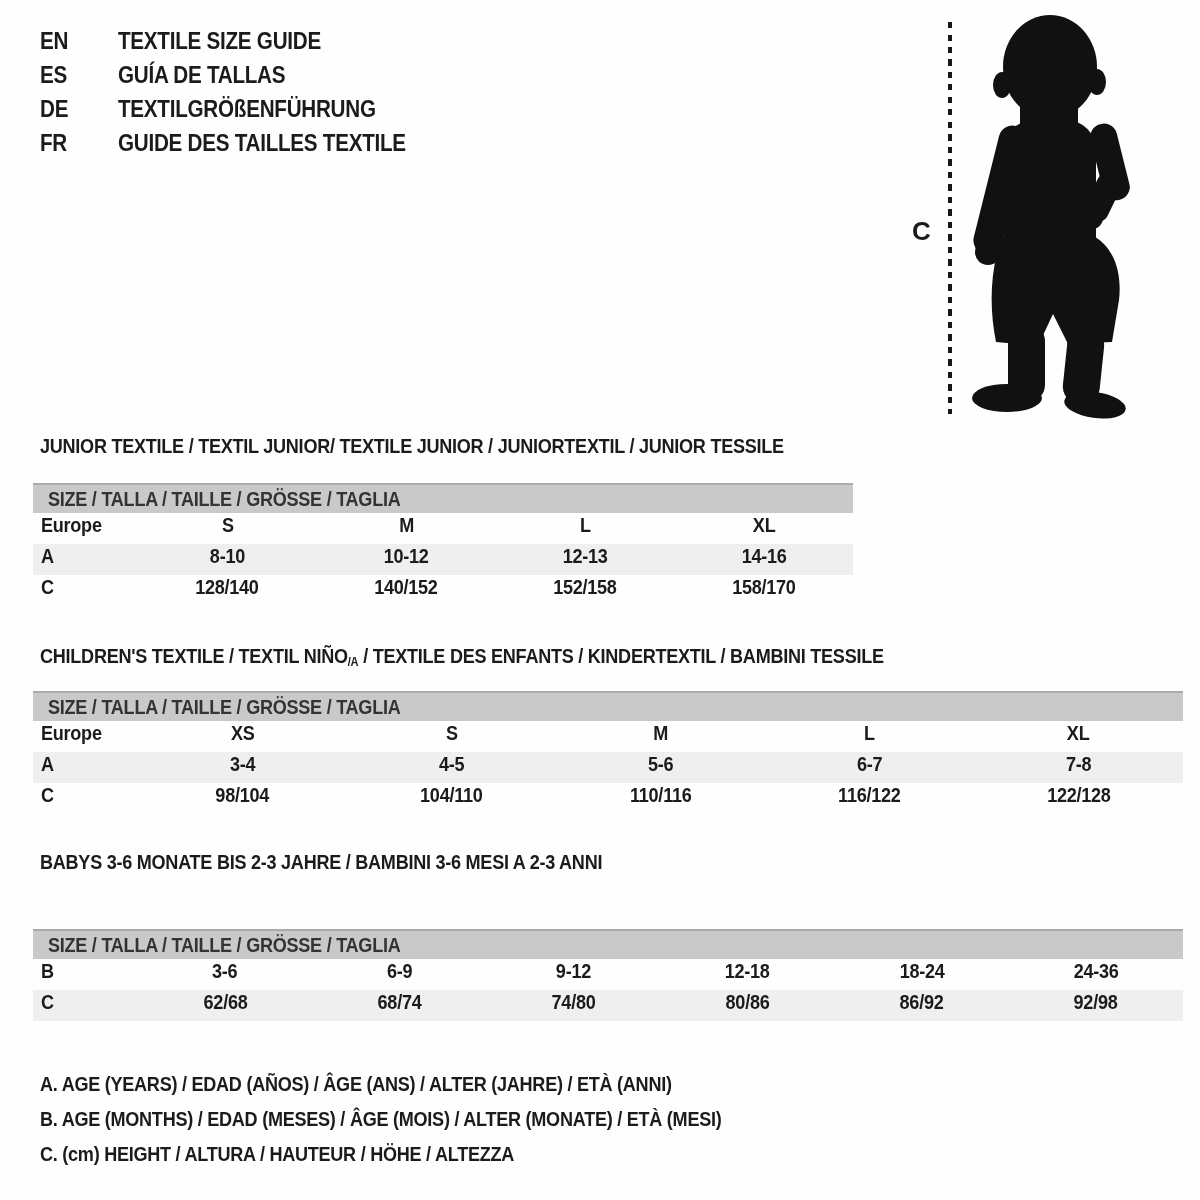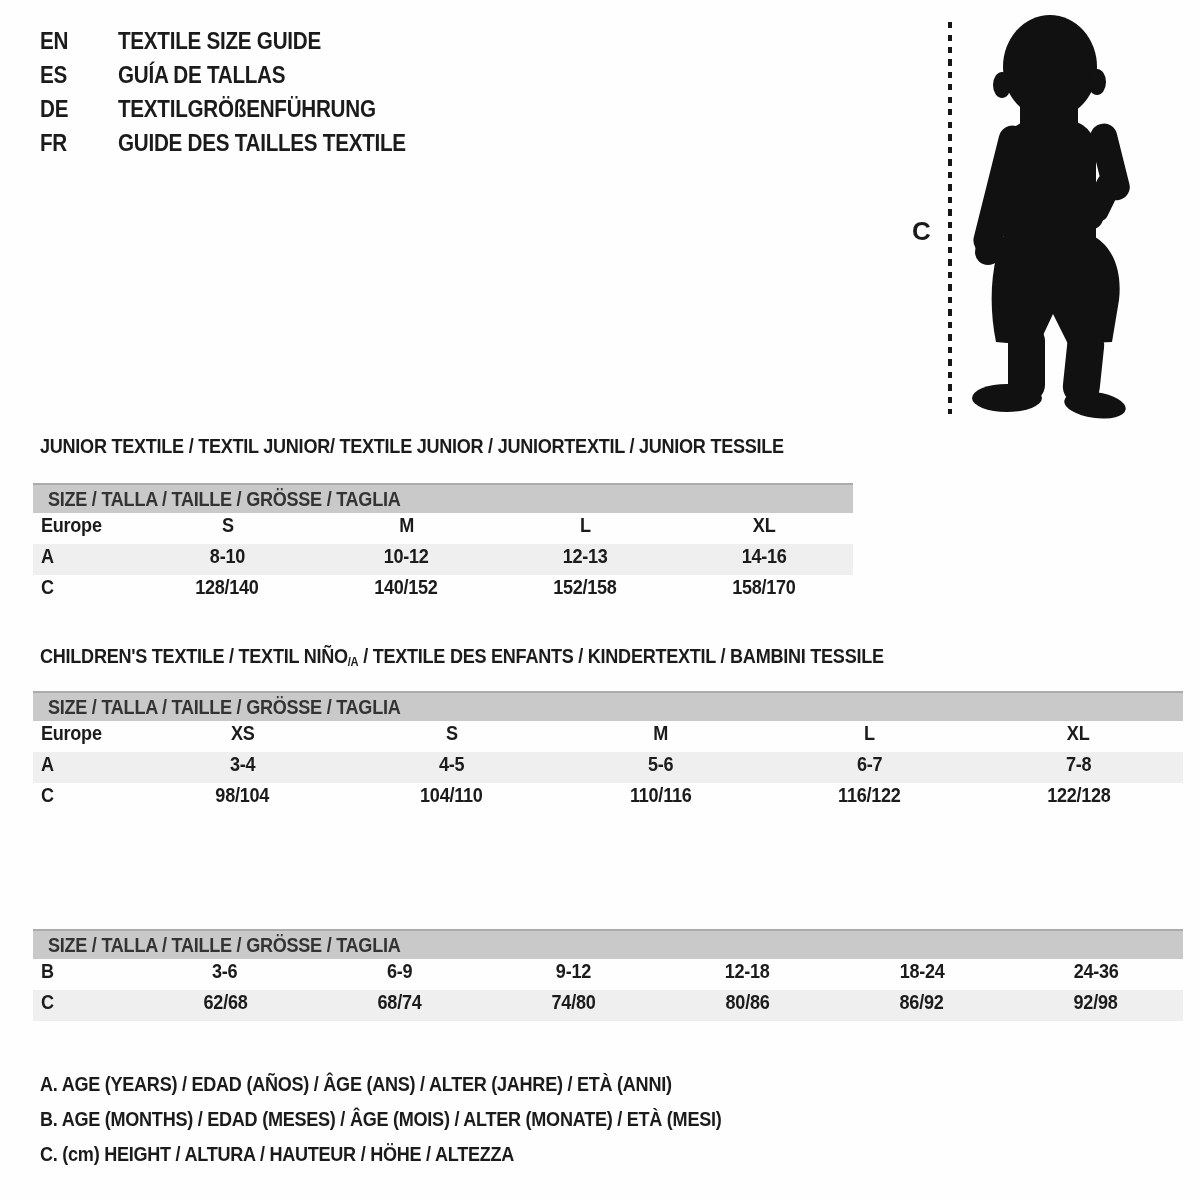--- a/index.html
+++ b/index.html
@@ -154,20 +154,21 @@
       <span class="t-label"><span class="cx">C</span></span>
       <span class="t-cell"><span class="cxc">98/104</span></span>
       <span class="t-cell"><span class="cxc">104/110</span></span>
       <span class="t-cell"><span class="cxc">110/116</span></span>
       <span class="t-cell"><span class="cxc">116/122</span></span>
       <span class="t-cell"><span class="cxc">122/128</span></span>
     </div>
   </div>
 
   <div class="sec-title" style="top:846px;">
+    <div><span class="cx">BABYS 3-6 MONATE BIS 2-3 JAHRE / BAMBINI 3-6 MESI A 2-3 ANNI</span></div>
   </div>
   <div class="size-table" style="top:929px; width:1150px;">
     <div class="t-header">
       <span class="cx">SIZE / TALLA / TAILLE / GRÖSSE / TAGLIA</span>
     </div>
     <div class="t-row">
       <span class="t-label"><span class="cx">B</span></span>
       <span class="t-cell"><span class="cxc">3-6</span></span>
       <span class="t-cell"><span class="cxc">6-9</span></span>
       <span class="t-cell"><span class="cxc">9-12</span></span>

